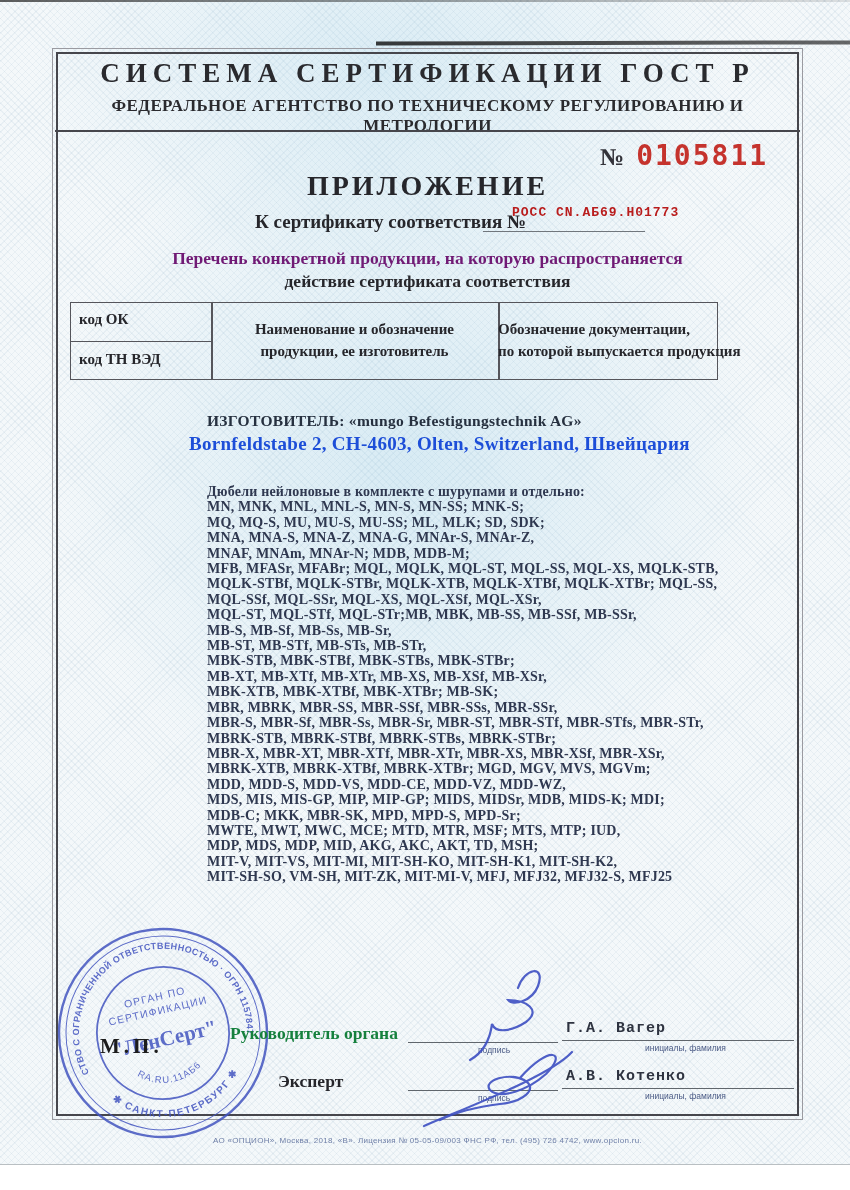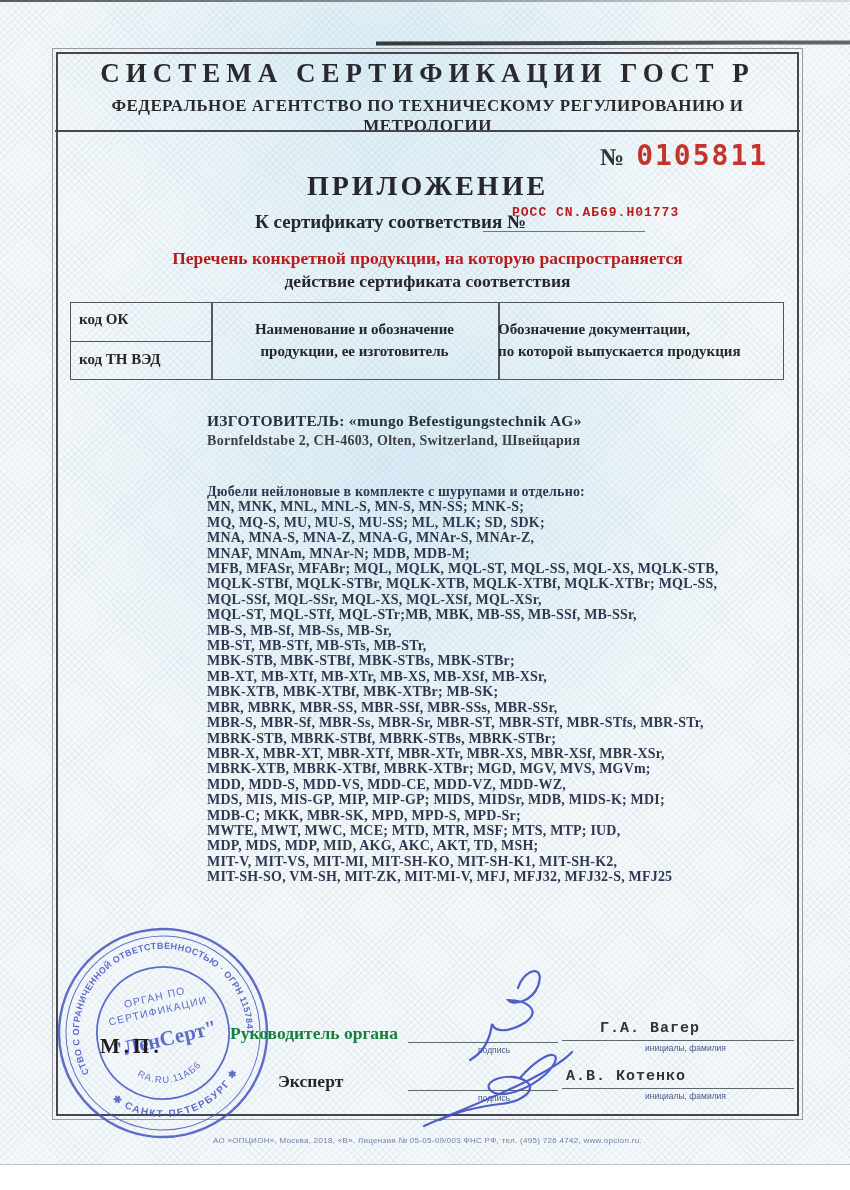--- a/index.html
+++ b/index.html
@@ -24,49 +24,49 @@
   .sys-title{top:58px;font-size:27px;font-weight:bold;letter-spacing:6px;color:#2a2a2e;}
   .agency{top:96px;font-size:17px;font-weight:bold;letter-spacing:0.4px;color:#2a2a2e;}
   .header-divider{left:55px;top:130px;width:745px;height:2px;background:#46464c;}
   .form-number{top:139px;left:600px;display:flex;align-items:baseline;gap:12px;}
   .form-number .pfx{font-size:24px;font-weight:bold;color:#33333a;}
   .form-number .num{font-family:"DejaVu Sans Mono","Liberation Mono",monospace;font-size:28px;font-weight:bold;color:#c5332d;letter-spacing:2px;}
   .appendix-title{top:170px;font-size:28px;font-weight:bold;letter-spacing:3px;color:#26262b;}
   .cert-label{left:255px;top:211px;font-size:19px;font-weight:bold;color:#26262b;}
   .cert-value{left:512px;top:205px;font-family:"Liberation Mono","DejaVu Sans Mono",monospace;font-size:13px;font-weight:bold;letter-spacing:1px;color:#b91c1c;}
   .cert-underline{left:483px;top:231px;width:162px;height:1px;background:#70767c;}
-  .scope1{top:248px;font-size:17.5px;font-weight:bold;color:#b91c1c;}
+  .scope1{top:248px;font-size:17.5px;font-weight:bold;color:#701a75;}
   .scope2{top:271px;font-size:17.5px;font-weight:bold;color:#26262b;}
-  .tbl{left:70px;top:302px;width:714px;height:78px;border:1.5px solid #55555b;box-sizing:border-box;}
+  .tbl{left:70px;top:302px;width:648px;height:78px;border:1.5px solid #55555b;box-sizing:border-box;}
   .tbl .tv1{position:absolute;left:140px;top:0;bottom:0;width:1.5px;background:#55555b;}
   .tbl .tv2{position:absolute;left:427px;top:0;bottom:0;width:1.5px;background:#55555b;}
   .tbl .hsplit{position:absolute;left:0;top:38px;width:140px;height:1px;background:#55555b;}
   .tbl .cell{position:absolute;font-size:15px;font-weight:bold;color:#26262b;}
   .tbl .c-ok{left:8px;top:8px;}
   .tbl .c-tn{left:8px;top:48px;}
   .tbl .c-mid{left:140px;width:287px;top:16px;text-align:center;line-height:1.45;}
   .tbl .c-doc{left:427px;width:287px;top:16px;text-align:left;line-height:1.45;}
   .mfr1{left:207px;top:412px;font-size:15.5px;font-weight:bold;letter-spacing:0.3px;color:#26303f;}
-  .mfr2{left:207px;top:433px;font-size:14px;font-weight:bold;letter-spacing:0.3px;color:#404040;}
+  .mfr2{left:189px;top:433px;font-size:19px;font-weight:bold;letter-spacing:0.3px;color:#1d4ed8;}
   .products{left:207px;top:484px;width:585px;}
   .products div{font-size:14px;font-weight:bold;line-height:15.4px;letter-spacing:0.2px;color:#2f3850;white-space:nowrap;}
   .stamp-svg{position:absolute;left:50px;top:920px;z-index:2;transform:rotate(-13deg);opacity:0.85;}
   .mp{left:100px;top:1034px;font-size:21px;font-weight:bold;letter-spacing:4px;color:#1c1c1c;z-index:4;}
   .role1{left:230px;top:1023px;font-size:17.5px;font-weight:bold;color:#15803d;}
   .role2{left:230px;top:1071px;font-size:17.5px;font-weight:bold;color:#26262b;margin-left:48px;}
   .sigline{height:1px;background:#60666c;}
   .sl1{left:408px;top:1042px;width:150px;}
   .sl2{left:408px;top:1090px;width:150px;}
   .nl1{left:562px;top:1040px;width:232px;}
   .nl2{left:562px;top:1088px;width:232px;}
   .cap{font-family:"Liberation Sans",sans-serif;font-size:8.5px;color:#4a5a85;}
   .cs1{left:478px;top:1045px;} .cs2{left:478px;top:1093px;}
   .cn1{left:645px;top:1043px;} .cn2{left:645px;top:1091px;}
   .pname{font-family:"Liberation Mono","DejaVu Sans Mono",monospace;font-size:15px;font-weight:bold;letter-spacing:1px;color:#2e3340;}
-  .n1{left:566px;top:1020px;margin-left:34px;} .n2{left:566px;top:1068px;}
+  .n1{left:566px;top:1020px;} .n2{left:566px;top:1068px;}
   .sig-overlay{position:absolute;left:400px;top:960px;z-index:3;}
   .imprint{top:1136px;font-family:"Liberation Sans",sans-serif;font-size:8px;letter-spacing:0.3px;color:#7080a8;}
   .stamp-sans{font-family:"Liberation Sans",sans-serif;}
   .stamp-serif{font-family:"Liberation Serif",serif;}
 </style>
 </head>
 <body>
 
 <div class="page">
   <div class="paper"></div>

